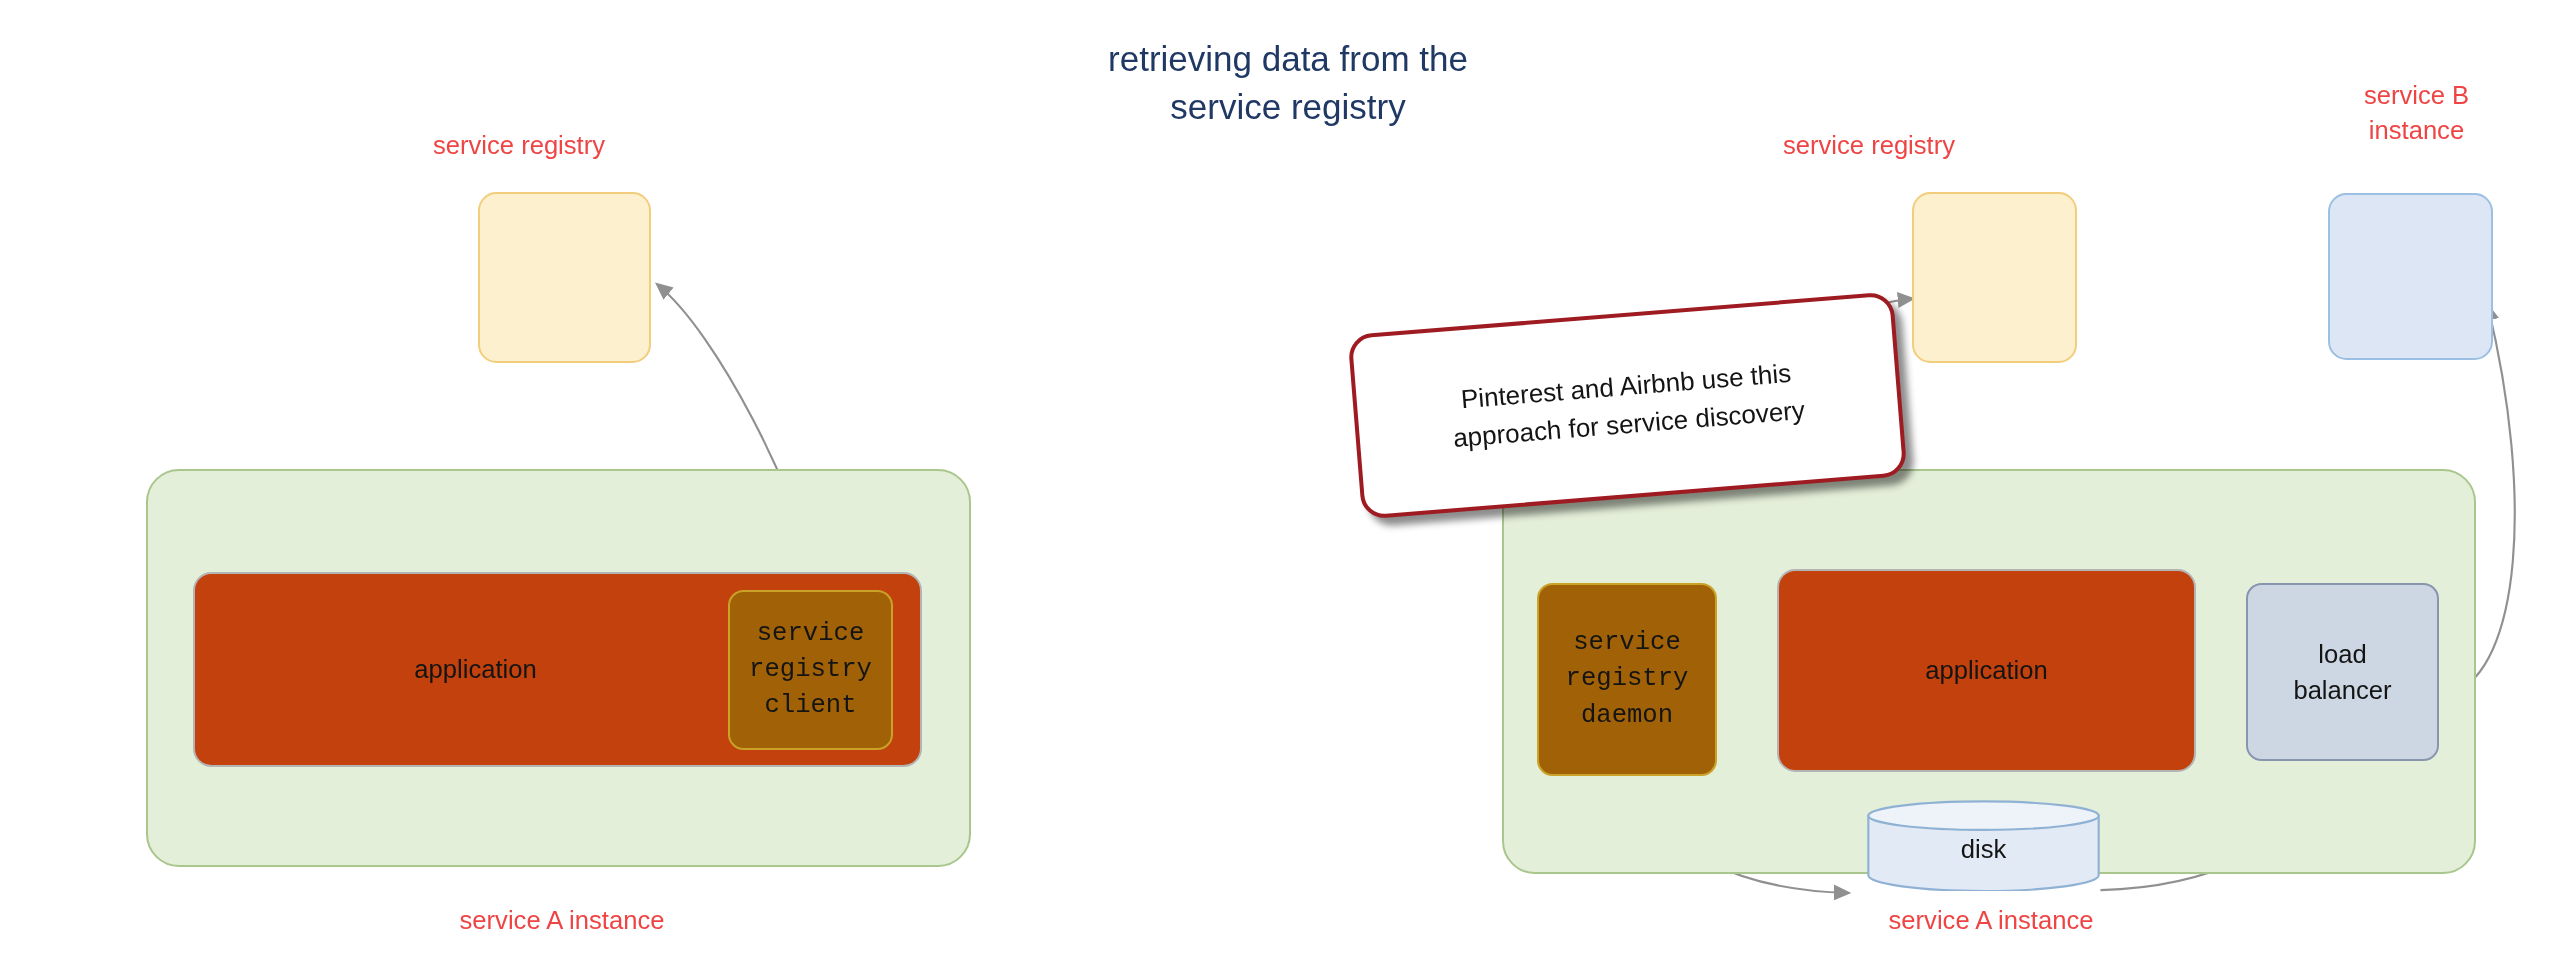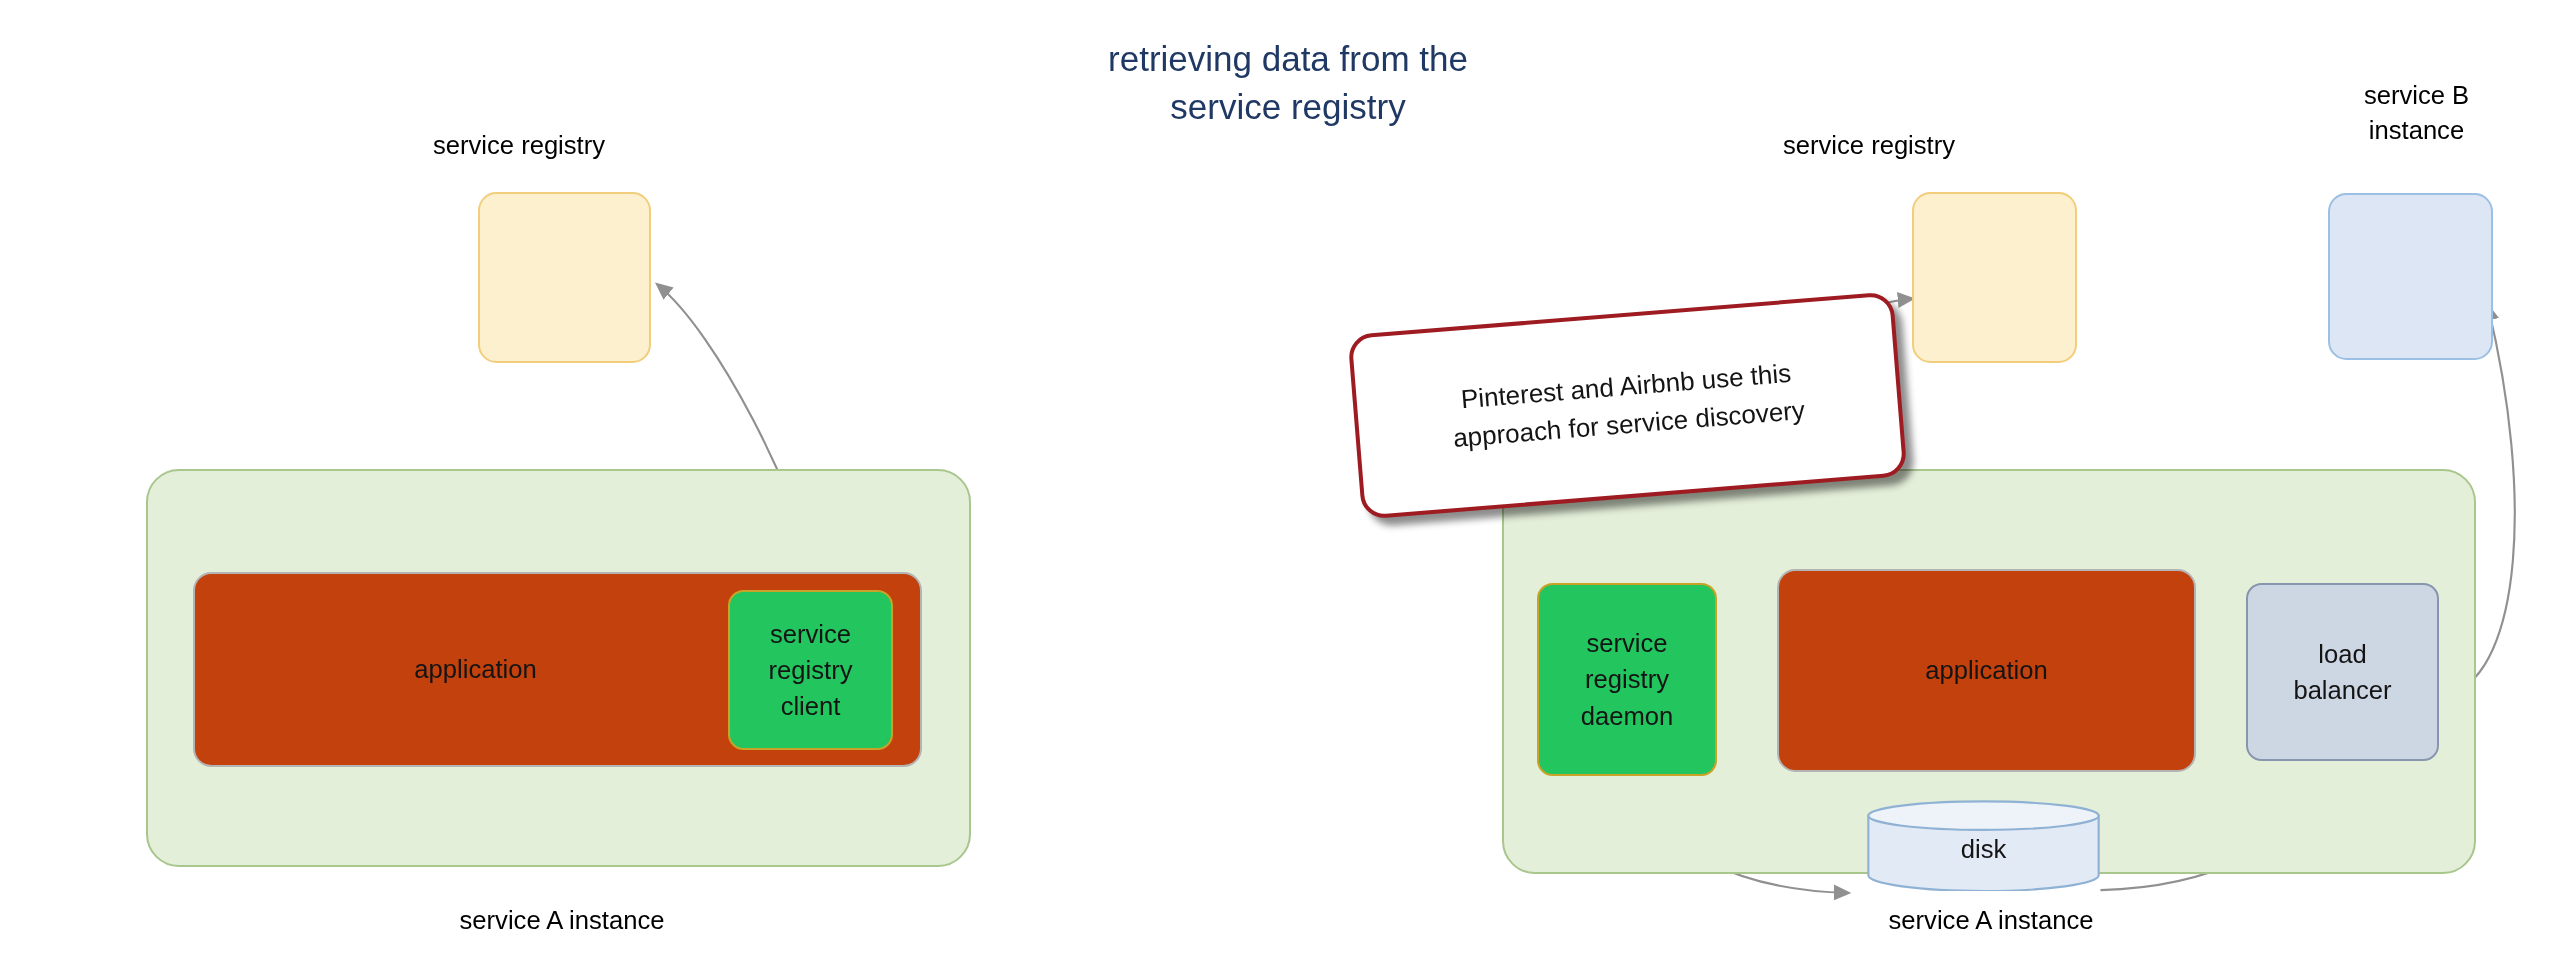--- a/index.html
+++ b/index.html
@@ -34,21 +34,21 @@
     line-height: 1.38;
     font-family: "Liberation Sans", sans-serif;
     white-space: pre-line;
     margin-top: 28px;
   }
 
   
   .caption {
     position: absolute;
     text-align: center;
-    color: #000000;
+    color: #ef4444;
     font-size: 25.6px;
     line-height: 1.35;
     font-family: "Liberation Sans", sans-serif;
     white-space: pre-line;
   }
 
   
   .box {
     position: absolute;
     box-sizing: border-box;
@@ -63,23 +63,24 @@
     font-family: "Liberation Sans", sans-serif;
   }
 
   .box-registry {
     background: #FDF0CE;
     border: 2.1px solid #F2CE7C;
     border-radius: 18.5px;
   }
 
   .box-client {
-    background: #22c55e;
+    background: #a16207;
     border: 2.1px solid #C9A227;
     border-radius: 15.6px;
+    font-family: Liberation Mono, monospace;
   }
 
   .box-green {
     background: #E4EFD9;
     border: 2.1px solid #A9C68D;
     border-radius: 33px;
   }
 
   .box-app {
     background: #c2410c;

